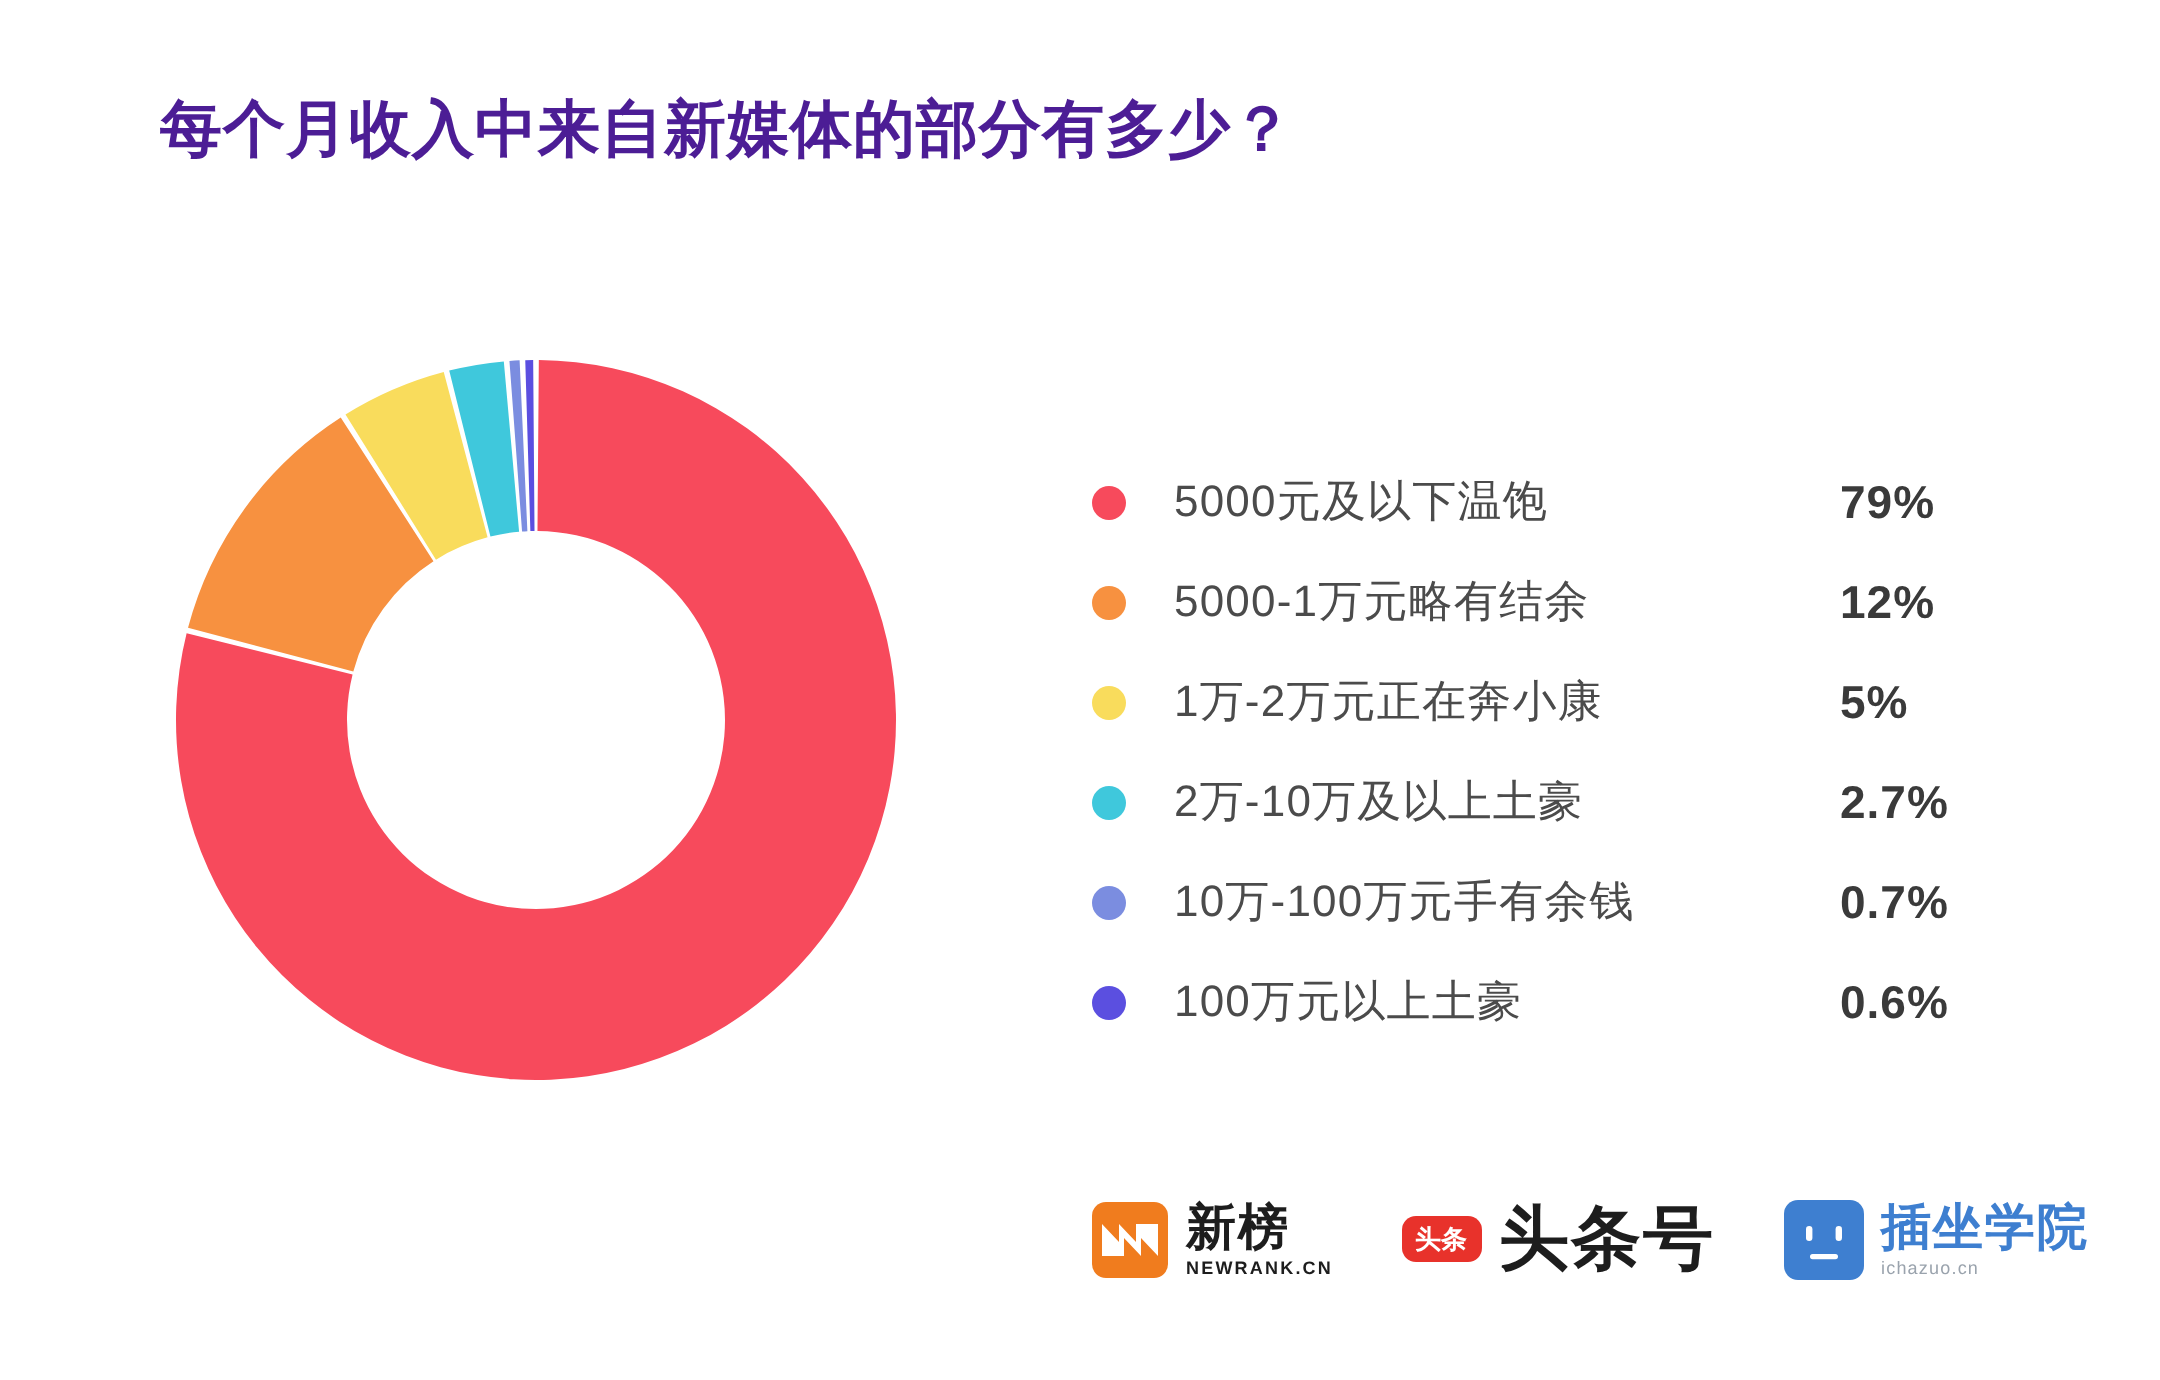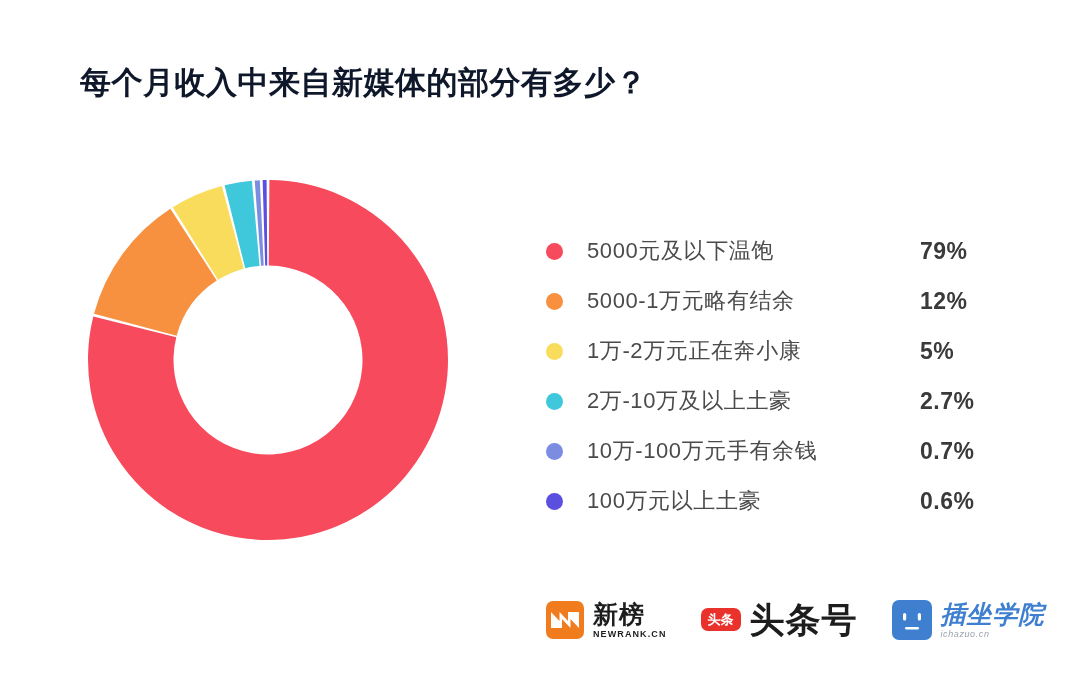--- a/index.html
+++ b/index.html
@@ -16,24 +16,24 @@
     width: 1080px;
     height: 690px;
     background: #ffffff;
     overflow: hidden;
   }
 
   
   #chart-title {
     position: absolute;
     left: 80px;
-    top: 62px;
+    top: 44px;
     font-size: 31px;
     font-weight: bold;
-    color: #0f172a;
+    color: #4c1d95;
     letter-spacing: 0.5px;
     white-space: nowrap;
   }
 
   
   #donut-wrap {
     position: absolute;
     left: 86px;
     top: 178px;
     width: 364px;
@@ -88,21 +88,21 @@
     top: 592px;
     height: 56px;
     display: flex;
     align-items: center;
   }
   .logo {
     display: flex;
     align-items: center;
     margin-right: 34px;
   }
-  .logo:last-child { margin-right: 0; font-style: italic; }
+  .logo:last-child { margin-right: 0; }
 
   .logo-mark {
     flex: 0 0 auto;
     border-radius: 7px;
     display: flex;
     align-items: center;
     justify-content: center;
     position: relative;
   }
   .logo-text-block {

